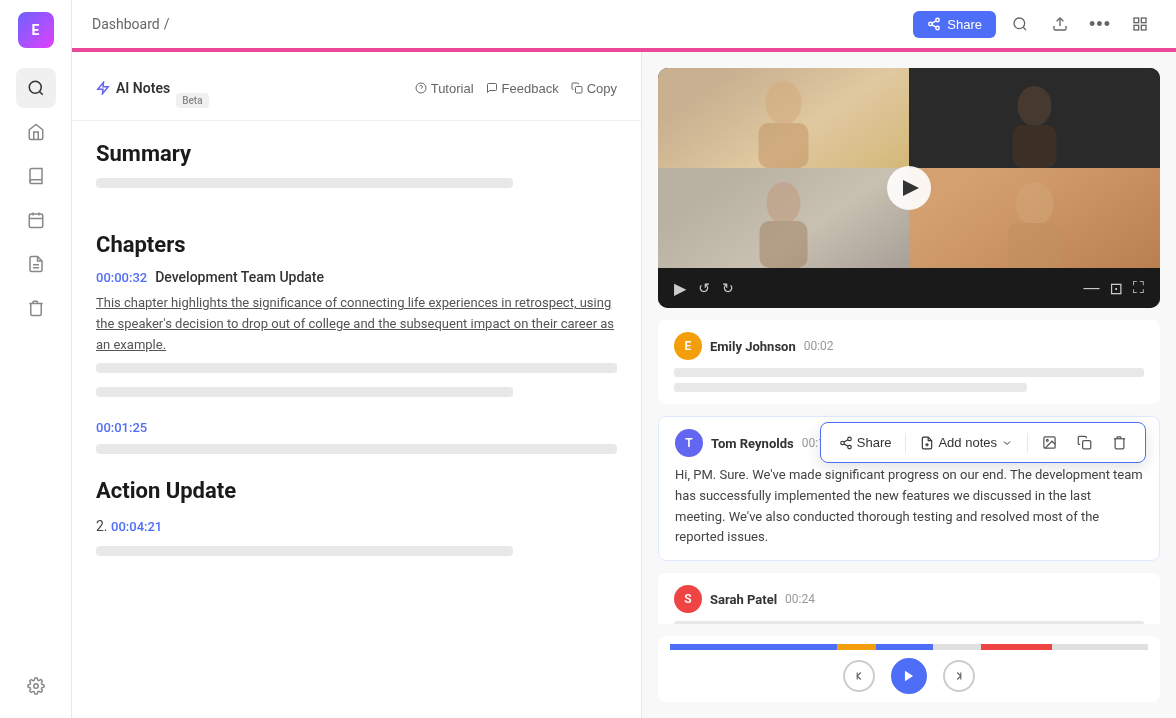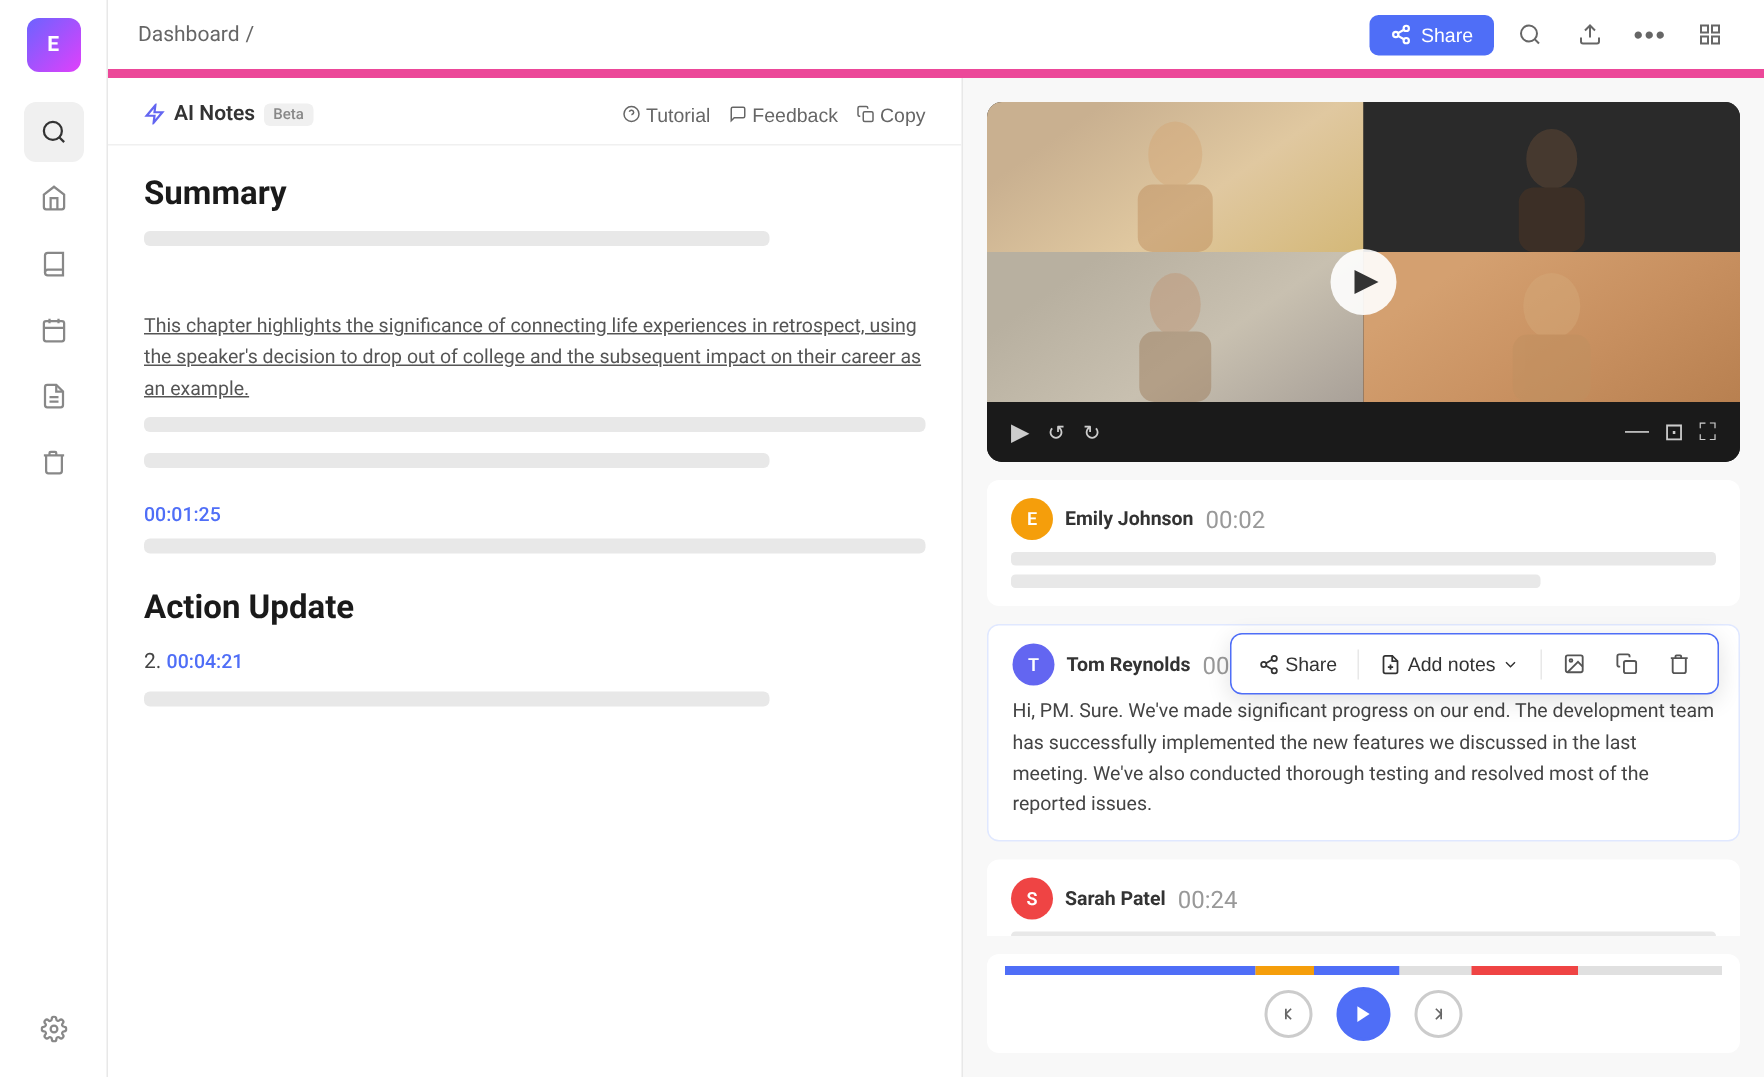--- a/index.html
+++ b/index.html
@@ -42,21 +42,21 @@
       display: flex;
       flex-direction: column;
       height: 718px;
       overflow: hidden;
     }
 
     
     .topbar {
       height: 52px;
       background: #fff;
-      border-bottom: 6px solid #ec4899;
+      border-bottom: 4px solid #ec4899;
       display: flex;
       align-items: center;
       padding: 0 20px;
       gap: 24px;
     }
     .breadcrumb {
       display: flex; align-items: center; gap: 4px;
       color: #666; font-size: 14px;
       flex: 1;
     }
@@ -110,20 +110,21 @@
       display: flex; align-items: center; gap: 6px;
       font-size: 14px; font-weight: 600; color: #333;
     }
     .beta-badge {
       background: #f0f0f0;
       color: #888;
       font-size: 10px;
       padding: 2px 6px;
       border-radius: 4px;
       font-weight: 500;
+      margin-top: 25px;
     }
     .notes-header-actions {
       margin-left: auto;
       display: flex; align-items: center; gap: 12px;
     }
     .notes-header-btn {
       display: flex; align-items: center; gap: 4px;
       font-size: 13px; color: #666;
       cursor: pointer; background: none; border: none;
     }
@@ -273,21 +274,21 @@
     .avatar {
       width: 28px; height: 28px;
       border-radius: 50%;
       display: flex; align-items: center; justify-content: center;
       font-size: 12px; font-weight: 600; color: white;
     }
     .comment-name {
       font-size: 13px; font-weight: 700; color: #333;
     }
     .comment-time {
-      font-size: 16px; color: #999;
+      font-size: 12px; color: #999;
     }
     .comment-text {
       font-size: 13px; color: #444; line-height: 1.6;
     }
 
     
     .action-toolbar {
       position: absolute;
       background: #fff;
       border: 1.5px solid #4f6ef7;
@@ -490,22 +491,27 @@
           </button>
         </div>
       </div>
 
       <div class="notes-content">
         <h2 class="section-title">Summary</h2>
         <div class="placeholder-line medium"></div>
         <div style="height:12px"></div>
 
         <div class="chapters-section">
+          <h2 class="section-title">Chapters</h2>
 
           <div class="chapter-item">
+            <div class="chapter-title-row">
+              <a class="chapter-link">00:00:32</a>
+              <span class="chapter-title-text">Development Team Update</span>
+            </div>
             <p class="chapter-desc">This chapter highlights the significance of connecting life experiences in retrospect, using the speaker's decision to drop out of college and the subsequent impact on their career as an example.</p>
             <div class="placeholder-line full"></div>
             <div style="height:6px"></div>
             <div class="placeholder-line medium"></div>
           </div>
 
           <div class="chapter-item" style="margin-top:16px">
             <a class="chapter-link">00:01:25</a>
             <div style="height:8px"></div>
             <div class="placeholder-line full"></div>

